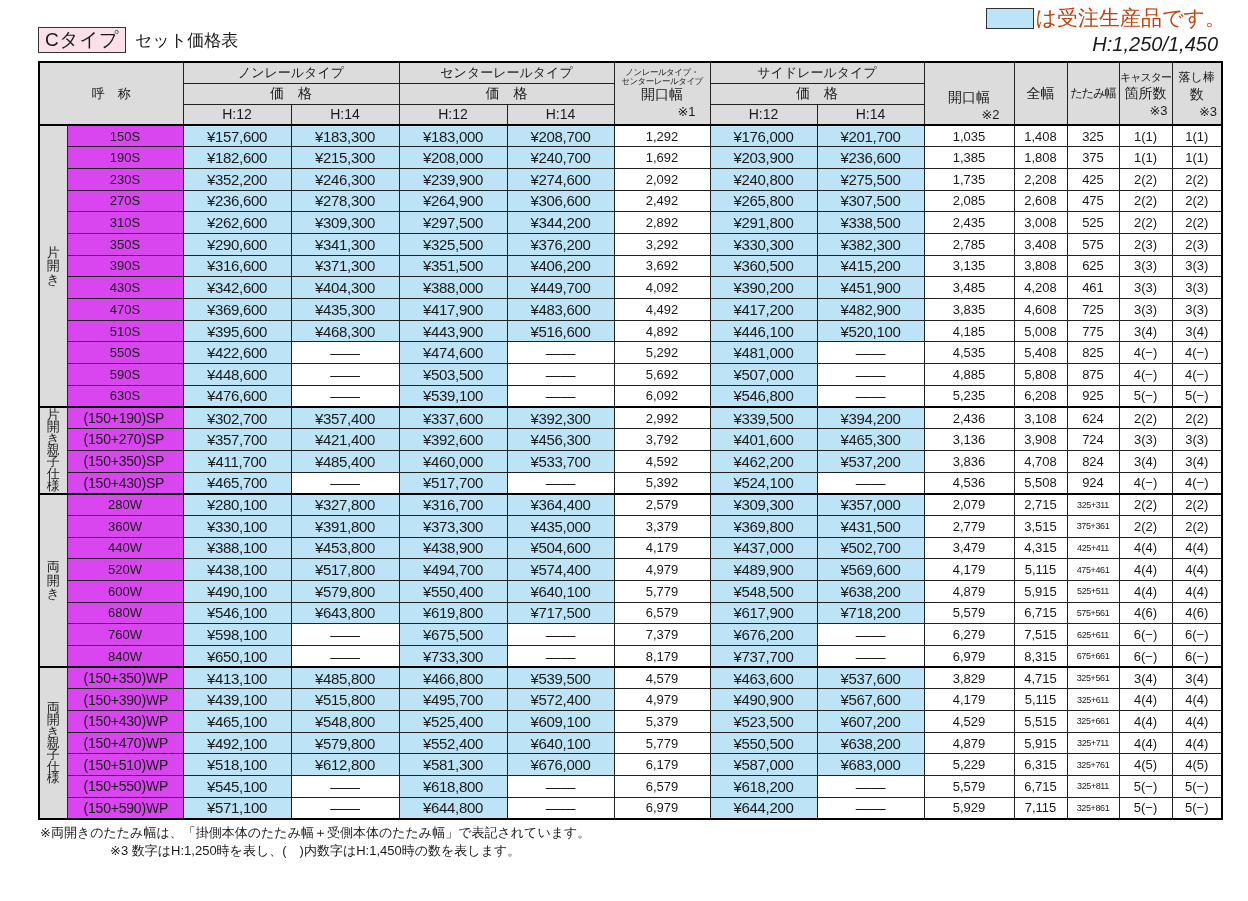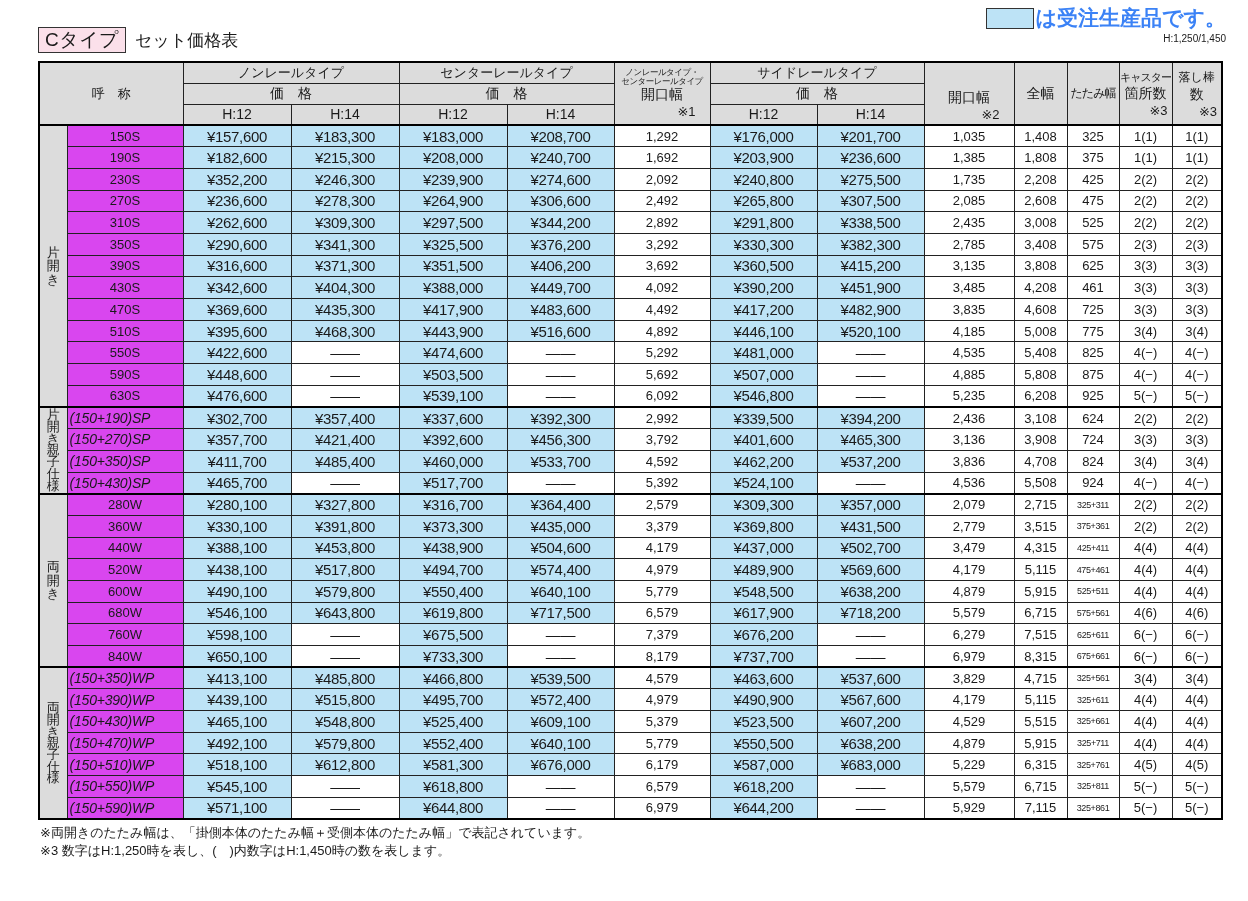--- a/index.html
+++ b/index.html
@@ -2,43 +2,43 @@
 <html><head>
 <meta charset="utf-8">
 <style>
   html, body { margin:0; padding:0; background:#ffffff; }
   body { width:1248px; height:901px; position:relative; font-family:"Liberation Sans", "DejaVu Sans", sans-serif; color:#1a1a1a; overflow:hidden; }
   .title-wrap { position:absolute; left:38px; top:27px; height:26px; display:flex; align-items:center;text-align:right; }
   .type-badge { background:#fbe0ea; border:1px solid #333; font-size:19px; padding:0 6px; height:24px; line-height:24px; letter-spacing:0.5px; }
   .title-text { font-weight:normal; font-size:17px; margin-left:9px; }
   .legend { position:absolute; right:22px; top:4px; display:flex; align-items:center; }
   .legend-swatch { width:46px; height:19px; background:#bde3f6; border:1px solid #333; }
-  .legend-text { color:#3b82f6; font-size:21px; margin-left:2px; font-weight:bold; }
-  .height-note { position:absolute; right:22px; top:33px; font-size:10px; }
+  .legend-text { color:#c2410c; font-size:21px; margin-left:2px; font-weight:normal; }
+  .height-note { position:absolute; right:30px; top:33px; font-size:20px;font-style:italic; }
   table.price { position:absolute; left:38px; top:61px; border-collapse:collapse; border:2.5px solid #000; table-layout:fixed; }
   table.price td, table.price th { border:1px solid #222; padding:0; font-weight:normal; white-space:nowrap; overflow:hidden; }
   table.price th { background:#dcdcdc; font-size:13px; text-align:center; }
   table.price thead tr { height:21px; }
   table.price tbody tr { height:21.7px; }
   table.price thead { border-bottom:2.5px solid #000; }
   td.grp { background:#dcdcdc; font-size:13px; text-align:center; vertical-align:middle; line-height:1.05; }
   td.grp.dense { line-height:0.9; font-size:13px; }
   td.grp span { display:block; }
   td.name { font-size:13px; text-align:center; background:#d946ef; }
-  td.name.sp { text-align:left; padding-left:2px; font-size:14px; letter-spacing:-0.2px;font-style:italic; }
+  td.name.sp { text-align:left; padding-left:16px; font-size:14px; letter-spacing:-0.2px; }
   td.price-cell { font-size:15px; font-weight:bold; text-align:center; letter-spacing:-0.3px; }
   td.price-cell.mto { background:#bde3f6; }
   td.price-cell.na { background:#fff; font-weight:normal; }
   td.num { font-size:13px; text-align:center; background:#fff; }
   td.fold.small { font-size:9px; letter-spacing:-0.4px; }
   .grp-block { border-top:2px solid #000; }
   .small-hdr { font-size:8.5px; line-height:9px; display:block; letter-spacing:-0.5px; }
   .ref { display:block; text-align:right; padding-right:14px; }
   .notes { position:absolute; left:40px; top:824px; font-size:13px; line-height:17.5px; }
-  .notes div { white-space:nowrap; }
+  .notes div { white-space:nowrap;text-align:center; }
 </style>
 </head>
 <body>
 
 <div class="title-wrap">
   <span class="type-badge">Cタイプ</span>
   <span class="title-text">セット価格表</span>
 </div>
 
 <div class="legend">

